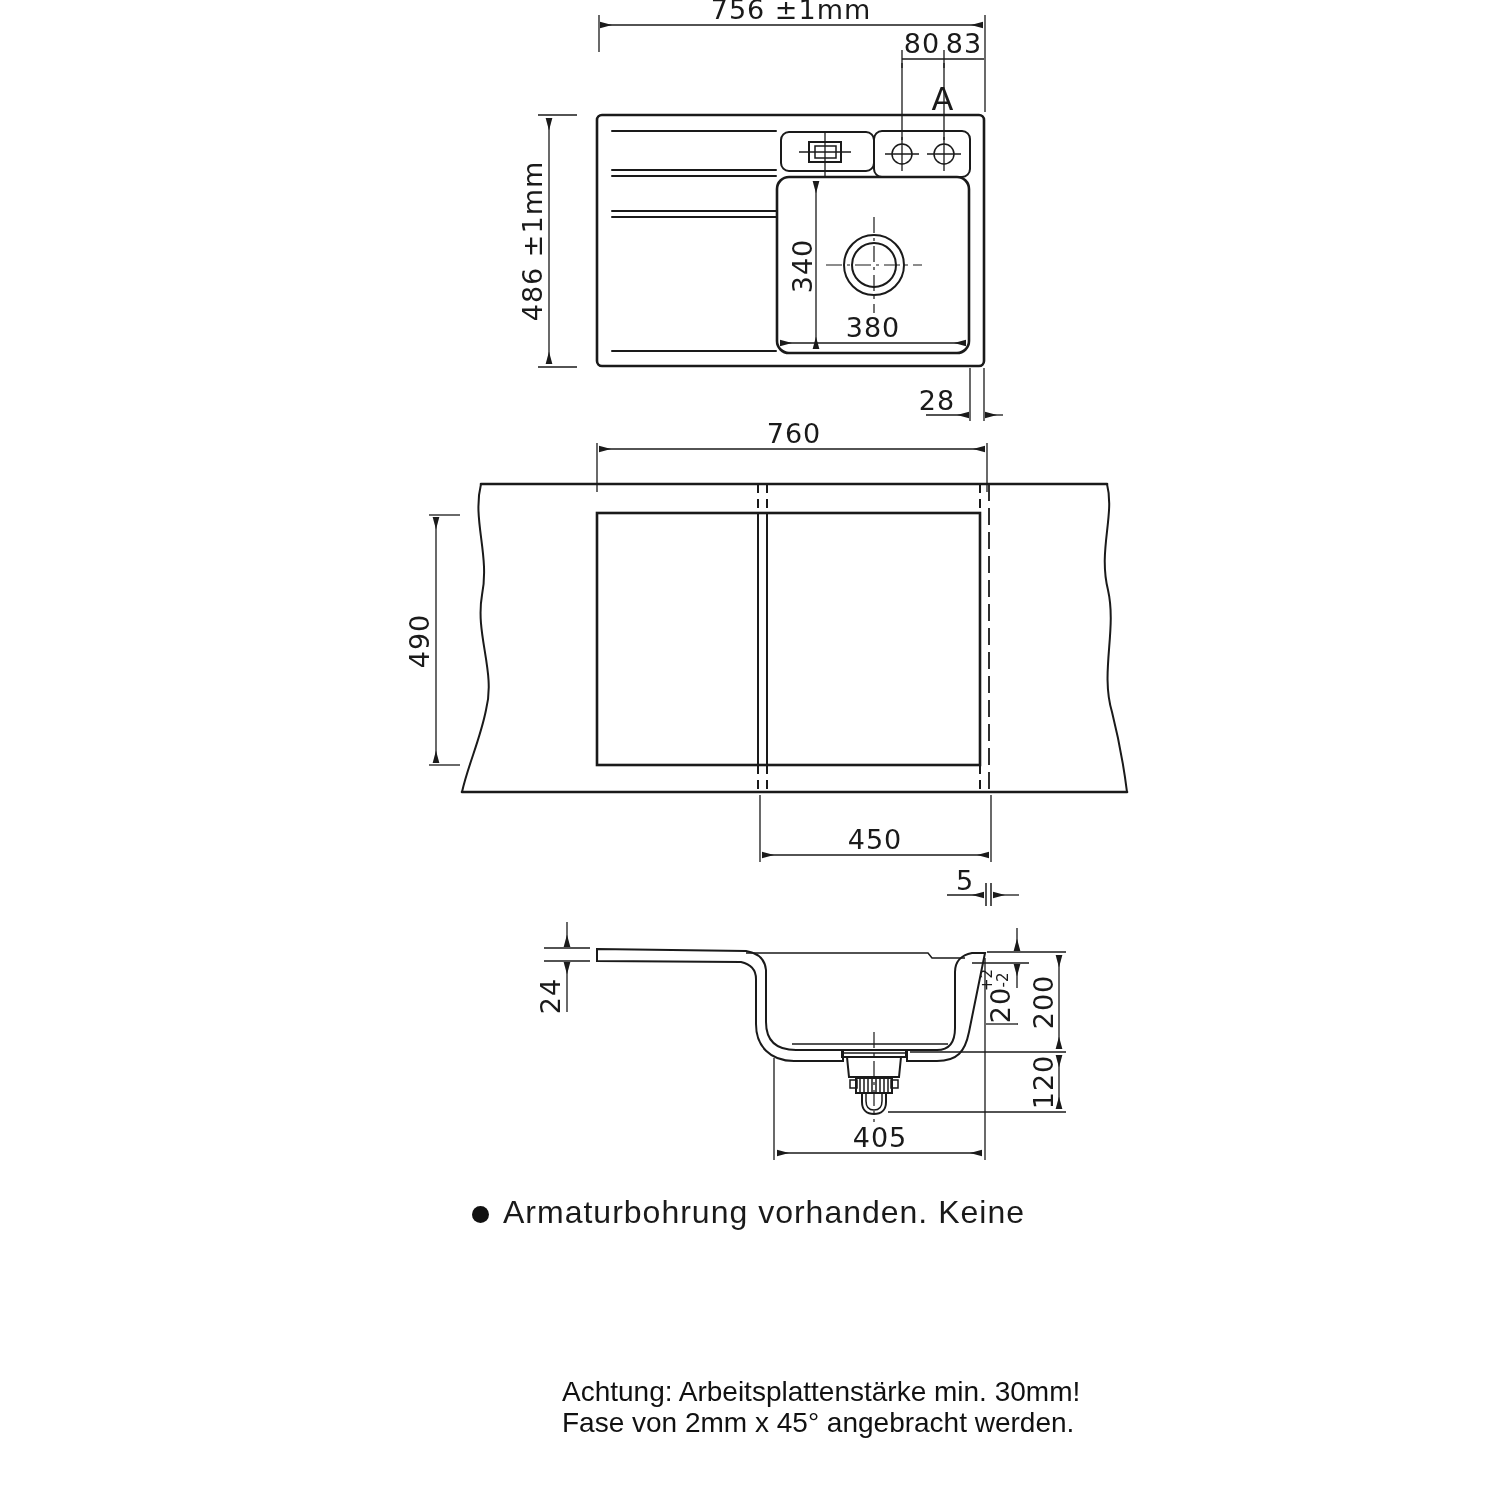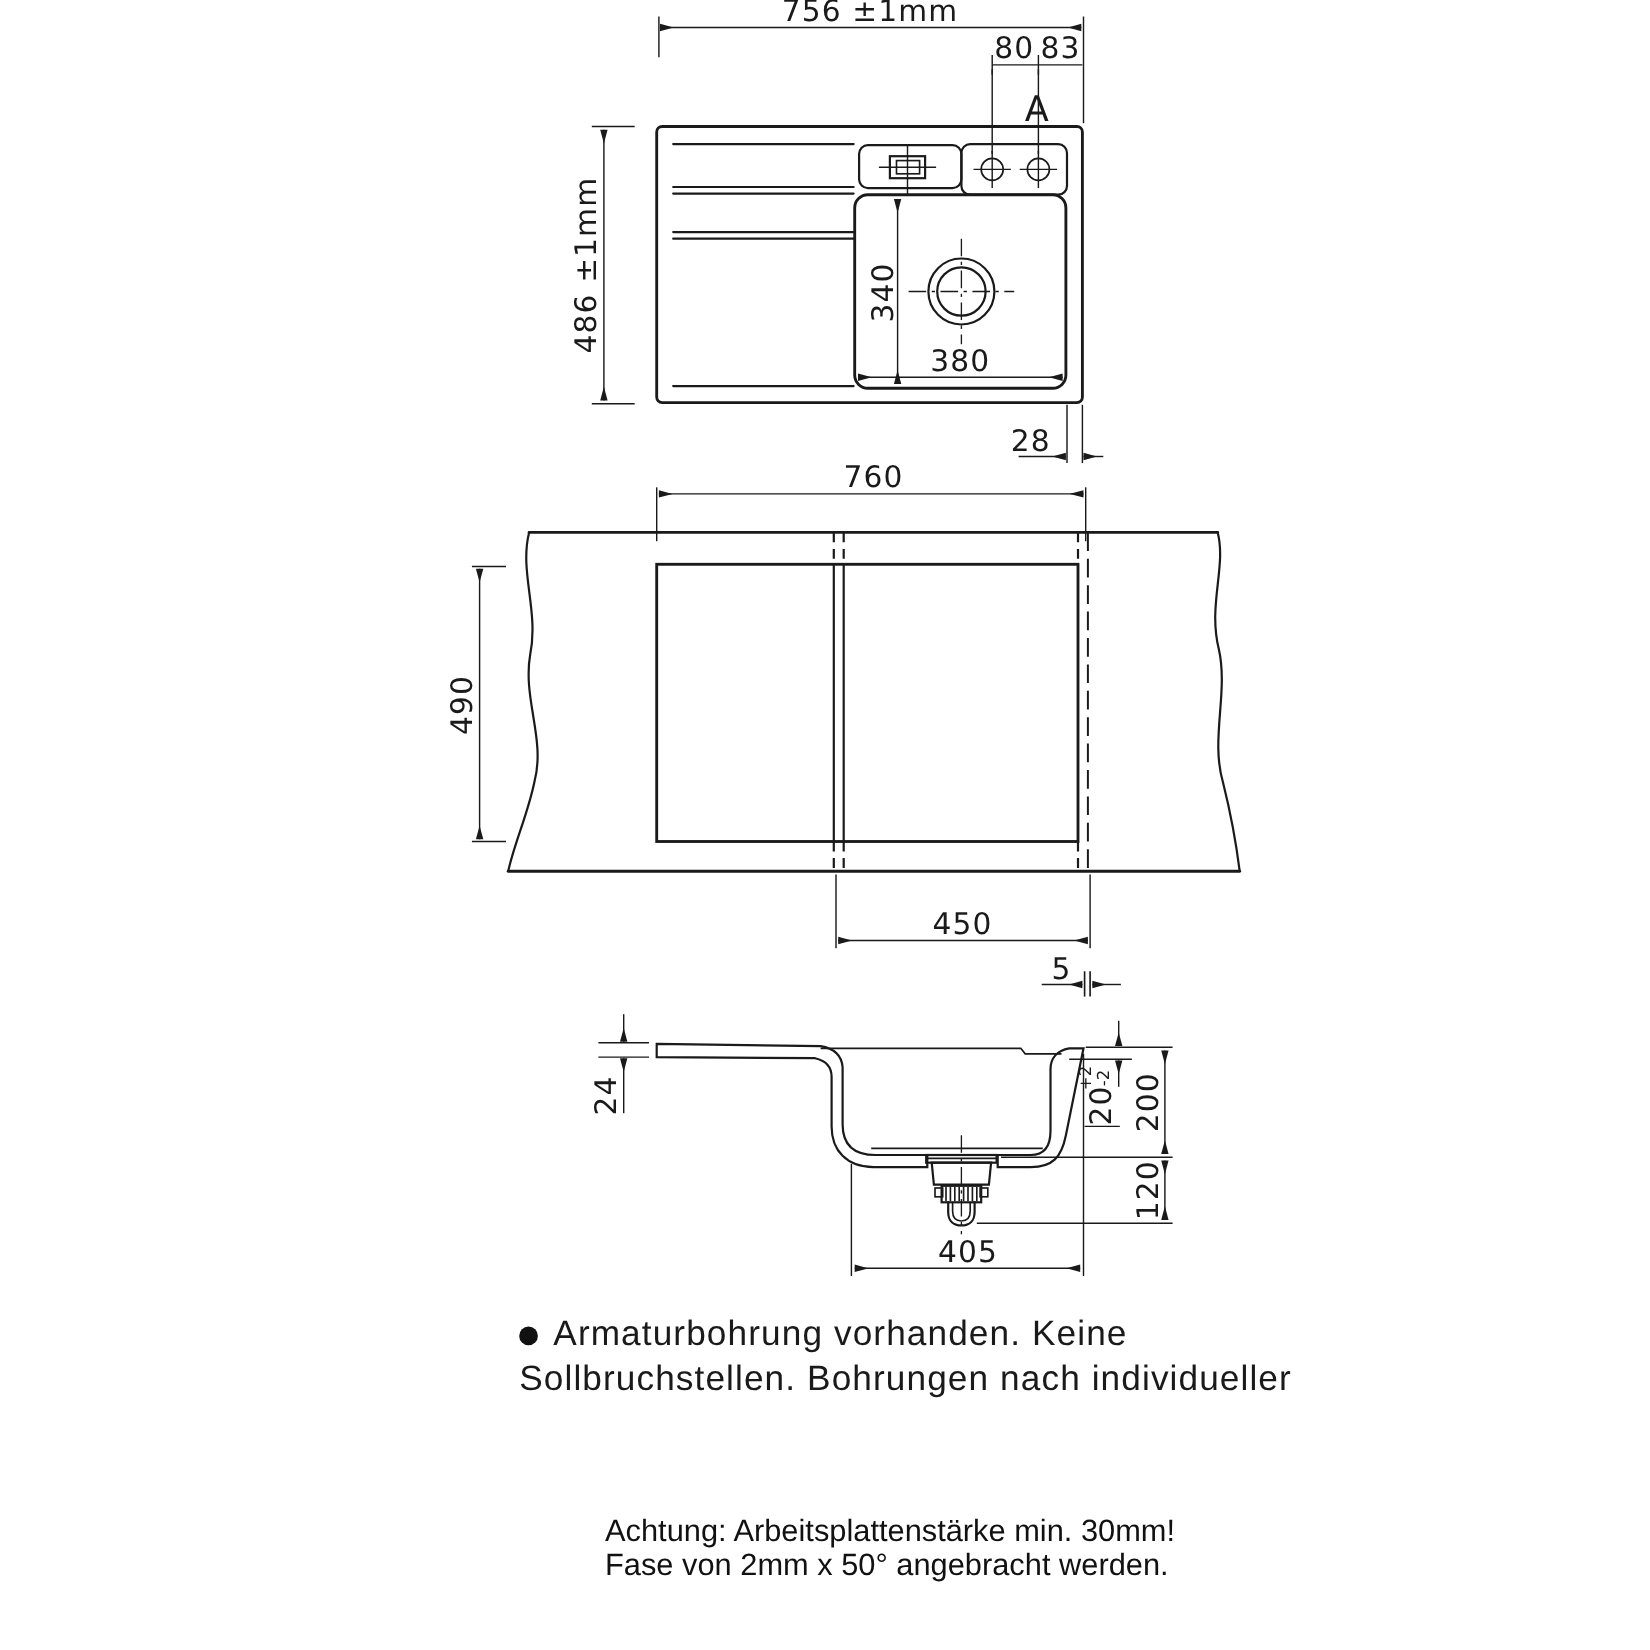--- a/index.html
+++ b/index.html
@@ -13,21 +13,21 @@
   .cl{stroke:#1a1a1a;stroke-width:1.2;fill:none;stroke-dasharray:16 5 3 5;}
   .dsh{stroke:#1a1a1a;stroke-width:2;fill:none;stroke-dasharray:9 6;}
   .ldsh{stroke:#1a1a1a;stroke-width:1.8;fill:none;stroke-dasharray:17 7;}
   text{fill:#1a1a1a;font-family:"DejaVu Sans",sans-serif;font-size:27px;
        letter-spacing:1px;text-anchor:middle;}
   .small{font-size:15px;letter-spacing:0;}
   .big{font-size:32px;}
   .note1{position:absolute;left:428px;top:1192px;width:760px;
          font-family:Liberation Sans, sans-serif;font-size:32px;line-height:41px;
          letter-spacing:1px;color:#1a1a1a;}
-  .note2{position:absolute;left:506px;top:1376px;width:640px;
+  .note2{position:absolute;left:518px;top:1376px;width:640px;
          font-family:"Liberation Sans",sans-serif;font-size:28px;line-height:31px;
          color:#111;}
   .bullet{display:inline-block;width:17px;height:17px;border-radius:50%;
           background:#111;margin-right:14px;vertical-align:baseline;}
   .hatchdot{display:inline-block;width:18px;height:18px;border-radius:50%;
             border:2px solid #1a1a1a;vertical-align:-2px;margin:0 8px;
             background:
               repeating-linear-gradient(0deg,transparent 0 3px,#1a1a1a 3px 4px),
               repeating-linear-gradient(90deg,transparent 0 3px,#1a1a1a 3px 4px);}
 </style>
@@ -234,20 +234,19 @@
       <line x1="730" y1="1058" x2="730" y2="1160" class="dim"></line>
       <line x1="941" y1="958" x2="941" y2="1160" class="dim"></line>
       <line x1="733" y1="1153" x2="938" y2="1153" class="dim" marker-start="url(#arr)" marker-end="url(#arr)"></line>
       <text x="836" y="1147">405</text>
     </g>
   </g>
 </svg>
 
   <div class="note1">
     <div><span class="bullet"></span><span>Armaturbohrung vorhanden. Keine</span></div>
-    <div>Sollbruchstellen. Bohrungen nach individueller</div>
   </div>
 
   <div class="note2">
     <div>Achtung: Arbeitsplattenstärke min. 30mm!</div>
-    <div>Fase von 2mm x 50° angebracht werden.</div>
+    <div>Fase von 2mm x 45° angebracht werden.</div>
   </div>
 </div>
 
 </body></html>

